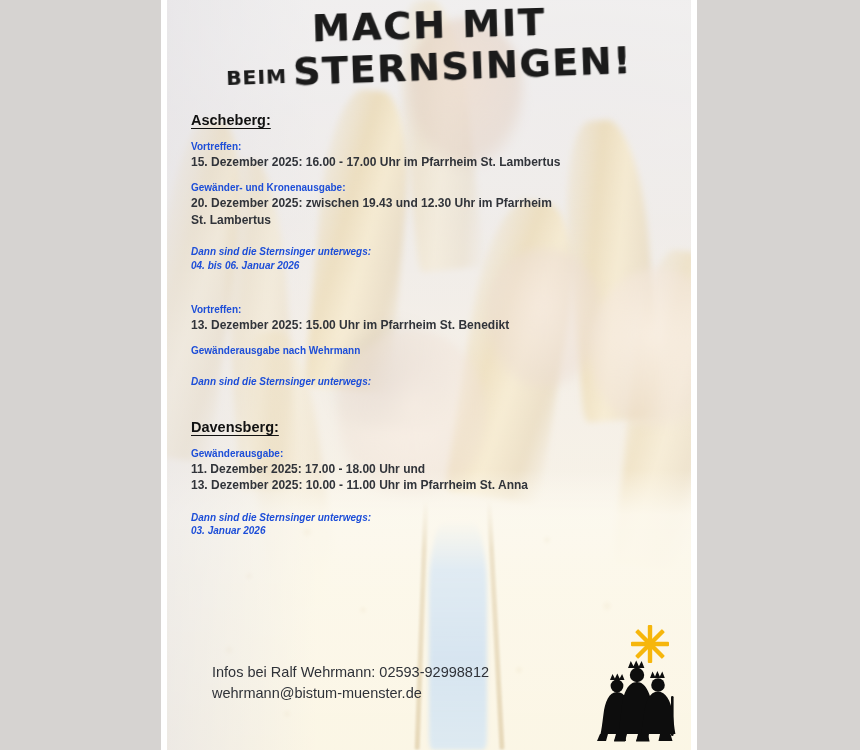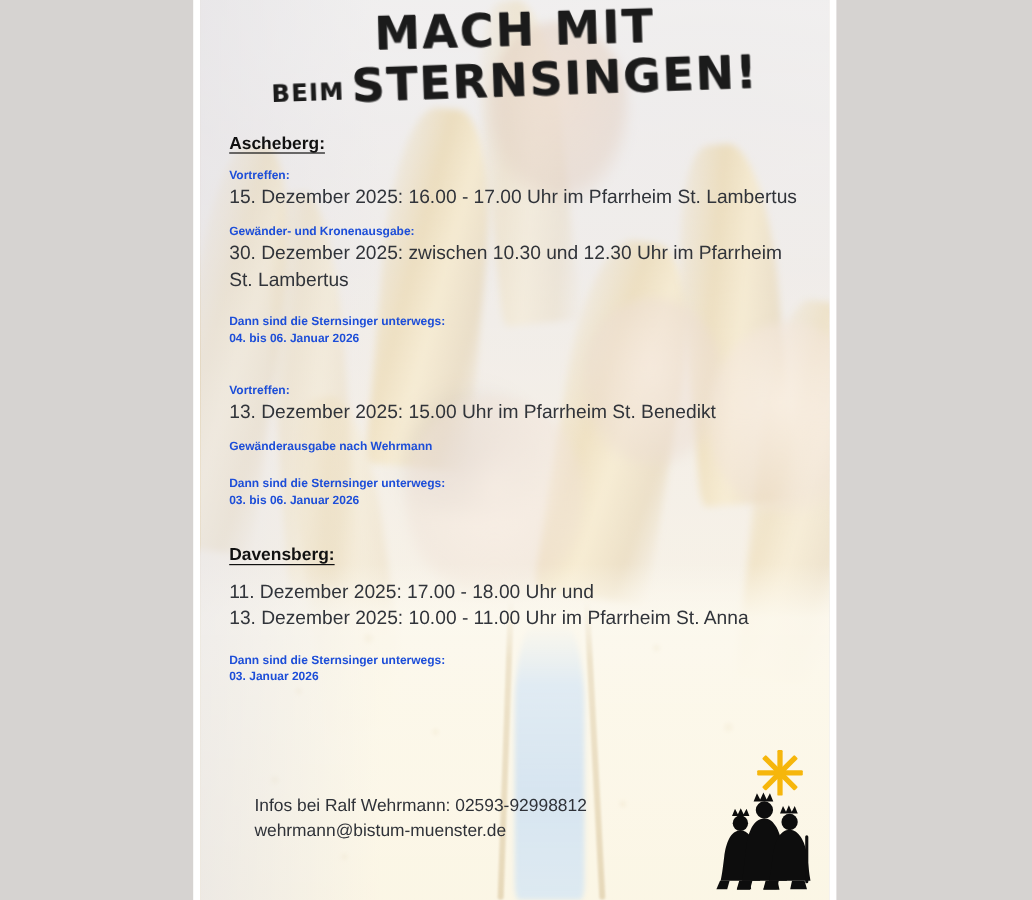--- a/index.html
+++ b/index.html
@@ -238,30 +238,30 @@
 
   .sec-title {
     font-size: 14.5px;
     font-weight: 700;
     color: #111111;
     text-decoration: underline;
     text-underline-offset: 2.5px;
     margin-bottom: 12px;
   }
   .grp { margin-bottom: 11px; }
-  .grp:last-child { margin-bottom: 0; }
+  .grp:last-child { margin-bottom: 0; font-style: italic; }
   .lbl {
     font-size: 10px;
     font-weight: 700;
     color: #1d4ed8;
     line-height: 1.38;
   }
   .val {
-    font-size: 16px;
-    font-weight: 400;
+    font-size: 12px;
+    font-weight: 700;
     color: #31343a;
     line-height: 1.38;
   }
   .grp.spaced-top { margin-top: 17px; }
 
   
   .footer {
     position: absolute;
     left: 45px;
     top: 662px;
@@ -333,44 +333,44 @@
 
     <div class="content" id="content">
         <div class="section">
           <div class="sec-title">Ascheberg:</div>
           <div class="grp">
             <div class="lbl">Vortreffen:</div>
             <div class="val">15. Dezember 2025: 16.00 - 17.00 Uhr im Pfarrheim St. Lambertus</div>
           </div>
           <div class="grp">
             <div class="lbl">Gewänder- und Kronenausgabe:</div>
-            <div class="val">30. Dezember 2025: zwischen 10.30 und 12.30 Uhr im Pfarrheim</div>
+            <div class="val">20. Dezember 2025: zwischen 19.43 und 12.30 Uhr im Pfarrheim</div>
             <div class="val">St. Lambertus</div>
           </div>
           <div class="grp spaced-top">
             <div class="lbl">Dann sind die Sternsinger unterwegs:</div>
             <div class="lbl">04. bis 06. Januar 2026</div>
           </div>
         </div>
         <div class="section">
           <div class="grp">
             <div class="lbl">Vortreffen:</div>
             <div class="val">13. Dezember 2025: 15.00 Uhr im Pfarrheim St. Benedikt</div>
           </div>
           <div class="grp">
             <div class="lbl">Gewänderausgabe nach Wehrmann</div>
           </div>
           <div class="grp spaced-top">
             <div class="lbl">Dann sind die Sternsinger unterwegs:</div>
-            <div class="lbl">03. bis 06. Januar 2026</div>
           </div>
         </div>
         <div class="section">
           <div class="sec-title">Davensberg:</div>
           <div class="grp">
+            <div class="lbl">Gewänderausgabe:</div>
             <div class="val">11. Dezember 2025: 17.00 - 18.00 Uhr und</div>
             <div class="val">13. Dezember 2025: 10.00 - 11.00 Uhr im Pfarrheim St. Anna</div>
           </div>
           <div class="grp spaced-top">
             <div class="lbl">Dann sind die Sternsinger unterwegs:</div>
             <div class="lbl">03. Januar 2026</div>
           </div>
         </div>
       </div>
 

